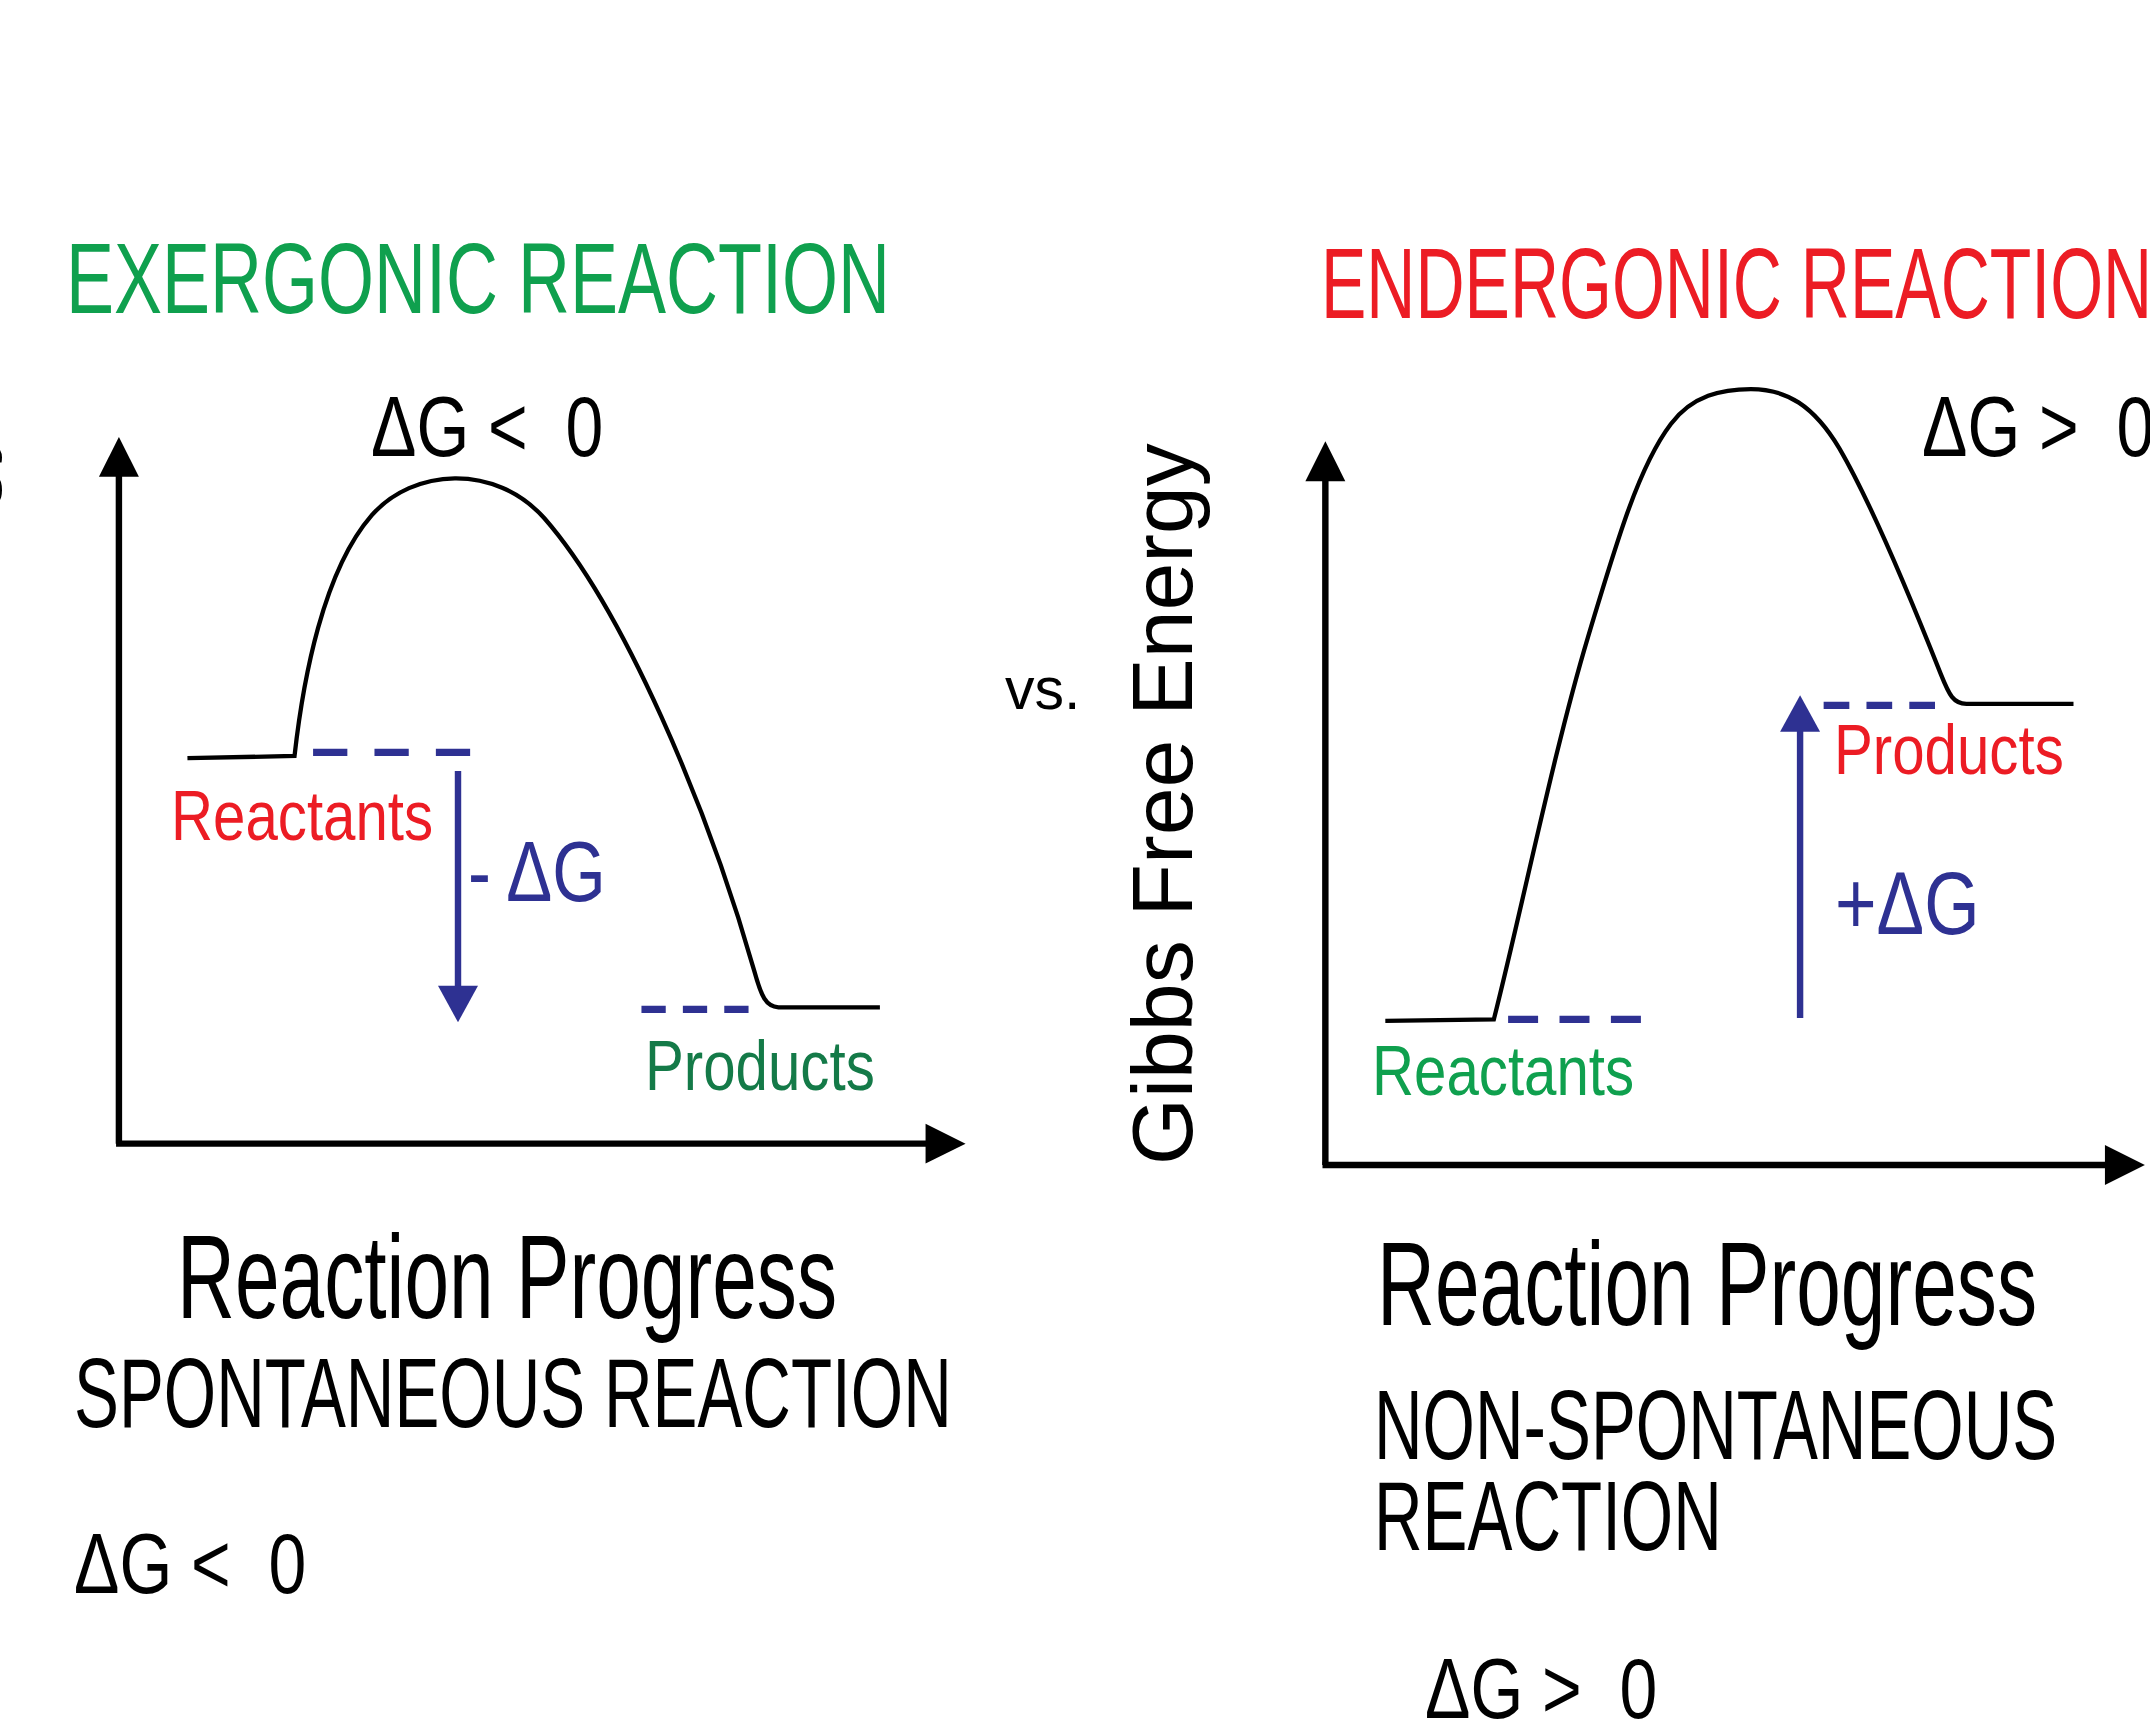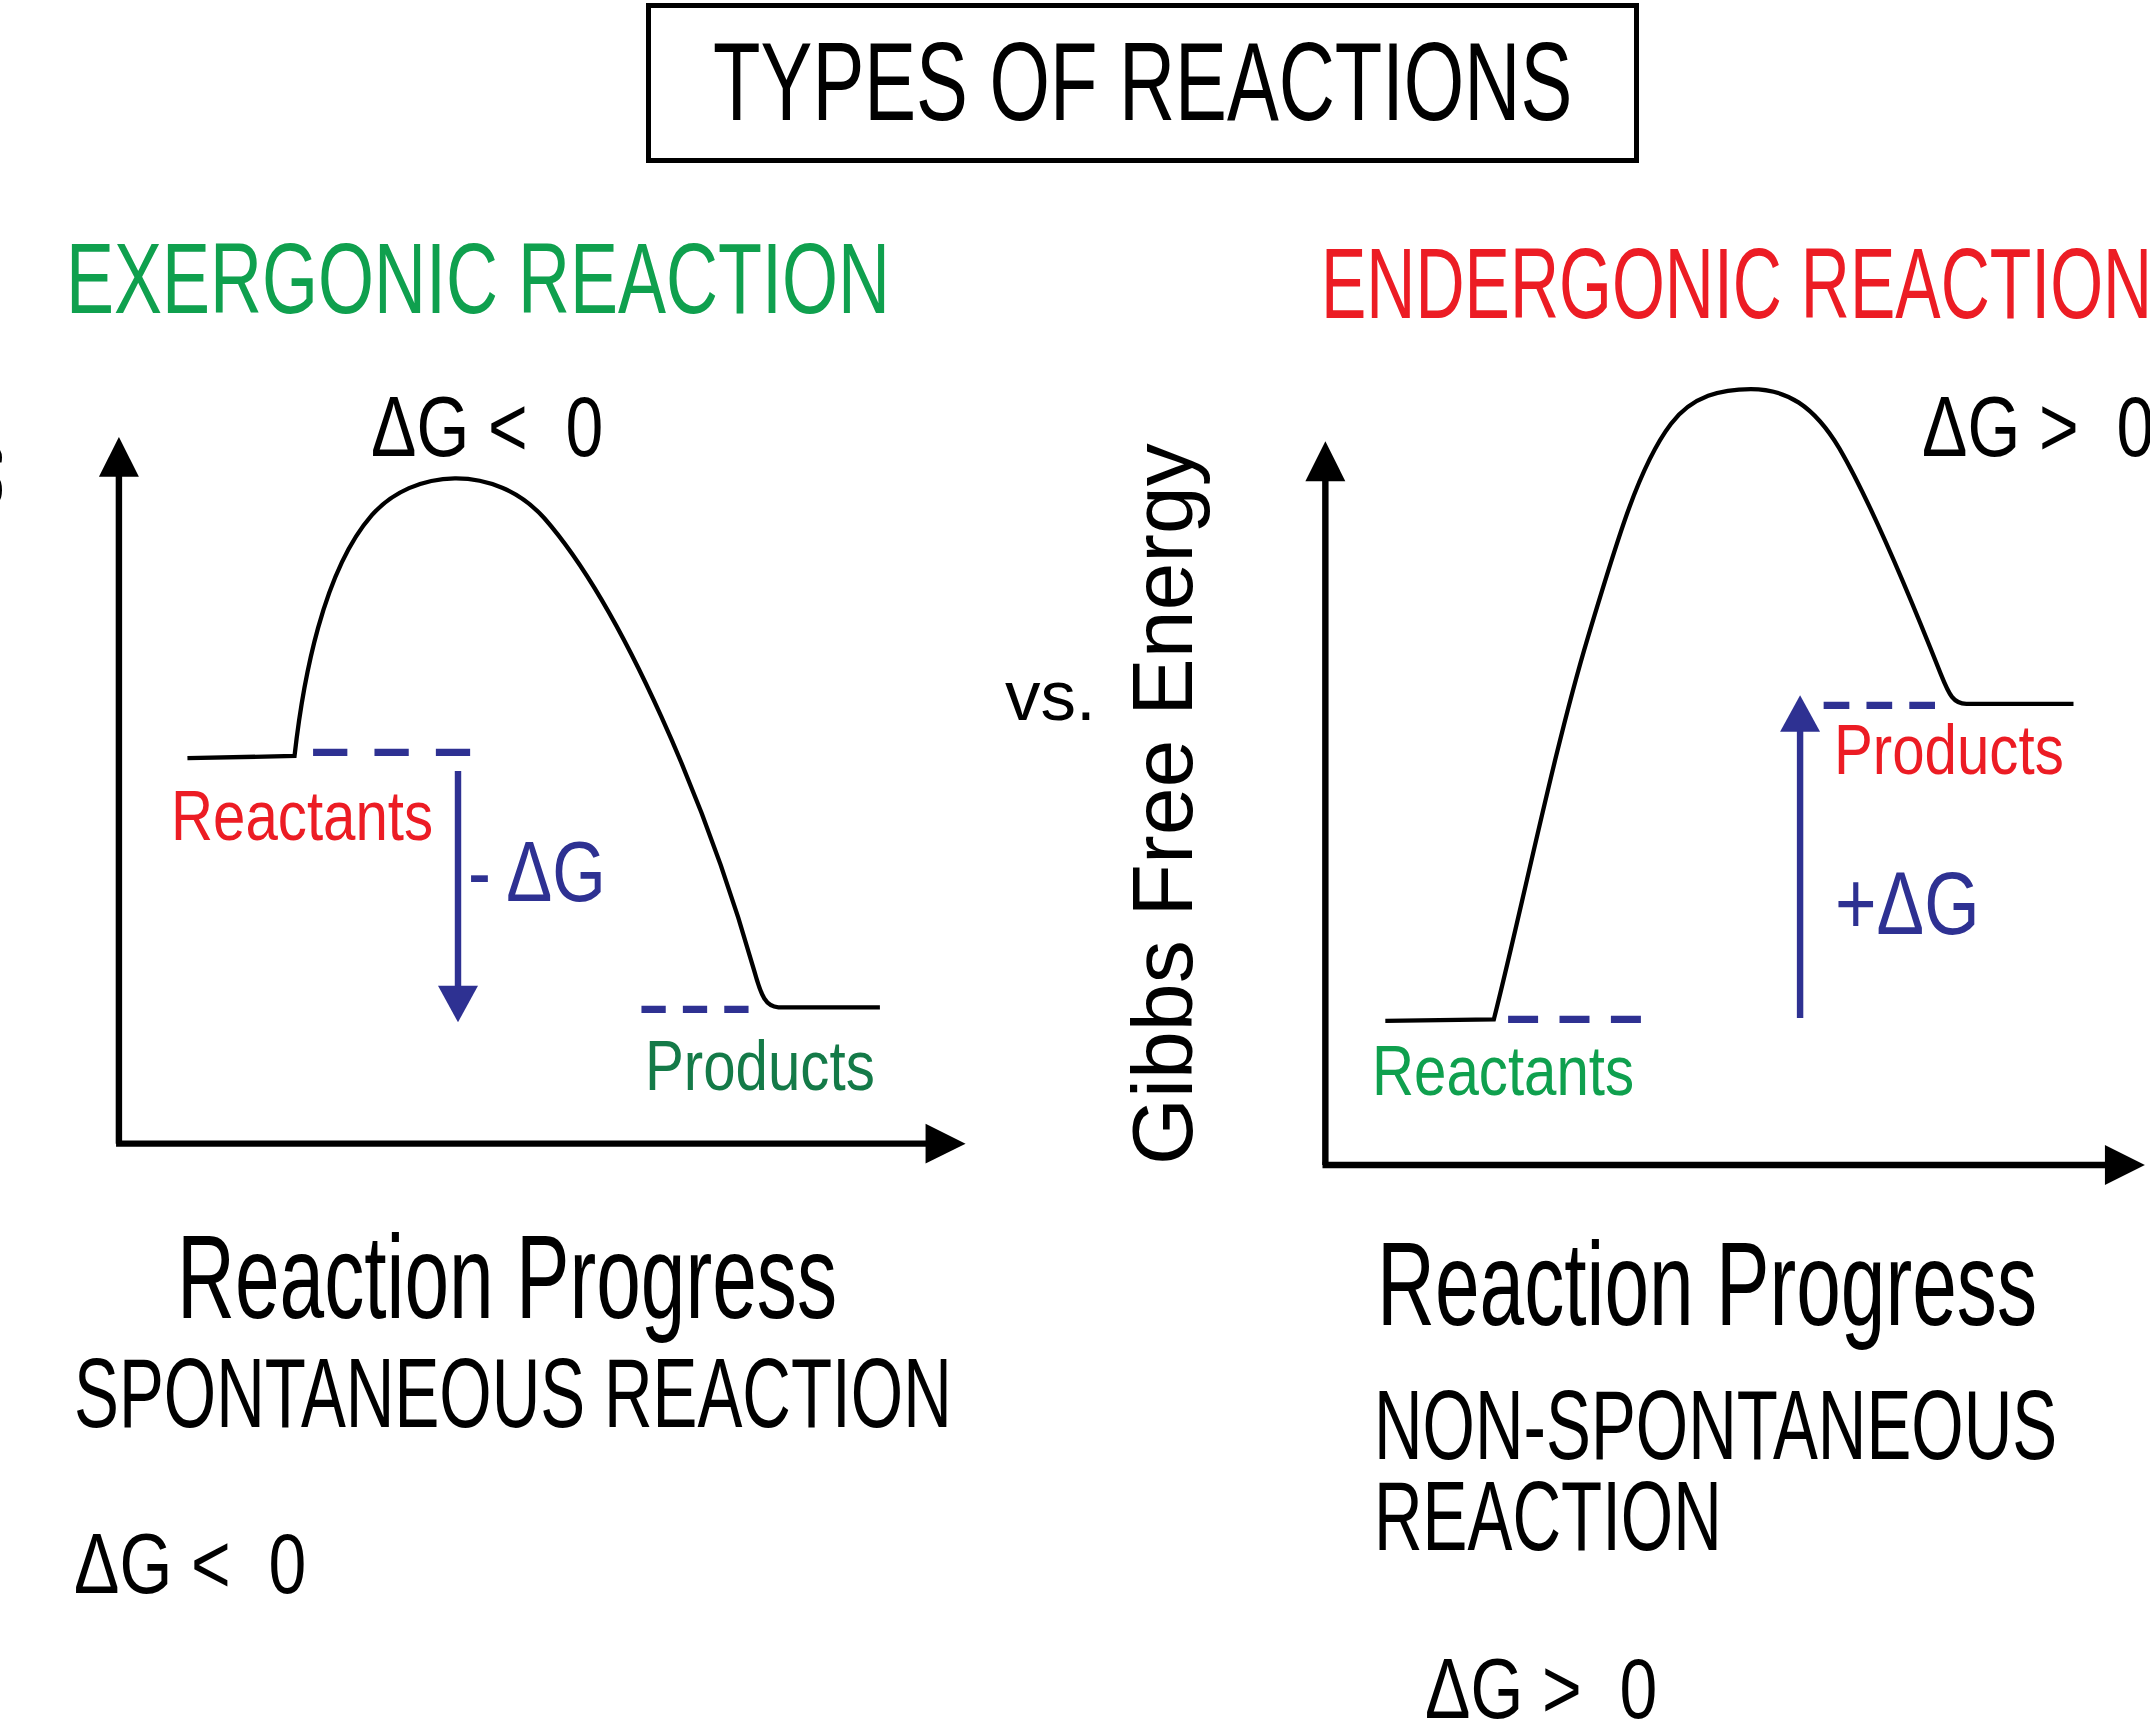--- a/index.html
+++ b/index.html
@@ -44,28 +44,25 @@
       <path d="M 1940 1430 L 2092 1428 C 2132 1270 2176 1052 2224 892 C 2266 752 2296 652 2340 594
                C 2370 554 2412 545 2452 545 C 2502 545 2540 568 2576 628 C 2618 700 2672 828 2718 944
                C 2730 974 2736 986 2754 986 L 2904 986" fill="none" stroke="#000" stroke-width="6"></path>
       <line x1="2112" y1="1428" x2="2298" y2="1428" stroke-width="10" stroke-dasharray="42 30" stroke="#2E3192"></line>
       <line x1="2554" y1="988" x2="2710" y2="988" stroke-width="10" stroke-dasharray="36 24" stroke="#2E3192"></line>
       <line x1="2521" y1="1426" x2="2521" y2="1022" stroke-width="9" stroke="#2E3192"></line>
       <polygon points="2521,974 2493,1025 2549,1025" fill="#2E3192"></polygon>
     </g>
   </svg>
 
-  <div id="title-box">
-    <div id="title-text">TYPES OF REACTIONS</div>
-  </div>
 
   <div class="t" style="left: 66px; top: 228px; font-size: 100px; transform: scaleX(0.72); color: rgb(15, 160, 78);">EXERGONIC REACTION</div>
   <div class="t" style="left: 1321px; top: 233px; font-size: 100px; transform: scaleX(0.68); color: rgb(236, 28, 36);">ENDERGONIC REACTION</div>
 
-  <div class="t" style="left:1005px;top:660px;font-size:71px;">vs.</div>
+  <div class="t" style="left:1005px;top:660px;font-size:59px;">vs.</div>
 
   <div class="t" style="left:371px;top:383px;font-size:86px;transform:scaleX(.79);">ΔG &lt;  0</div>
   <div class="t" style="left: 171px; top: 780px; font-size: 71px; transform: scaleX(0.82); color: rgb(236, 28, 36);">Reactants</div>
   <div class="t" style="left: 468px; top: 828px; font-size: 86px; transform: scaleX(0.8); color: rgb(46, 49, 146);">- ΔG</div>
   <div class="t" style="left: 645px; top: 1030px; font-size: 71px; transform: scaleX(0.82); color: rgb(20, 122, 72);">Products</div>
   <div class="vlabel" style="left:4.3px;top:1044px;width:693px;height:100px;">Gibbs Free Energy</div>
   <div class="t" style="left:177px;top:1218px;font-size:118px;transform:scaleX(.68);">Reaction Progress</div>
 
   <div class="t" style="left:1922px;top:383px;font-size:86px;transform:scaleX(.79);">ΔG &gt;  0</div>
   <div class="t" style="left: 1834px; top: 714px; font-size: 71px; transform: scaleX(0.82); color: rgb(236, 28, 36);">Products</div>

